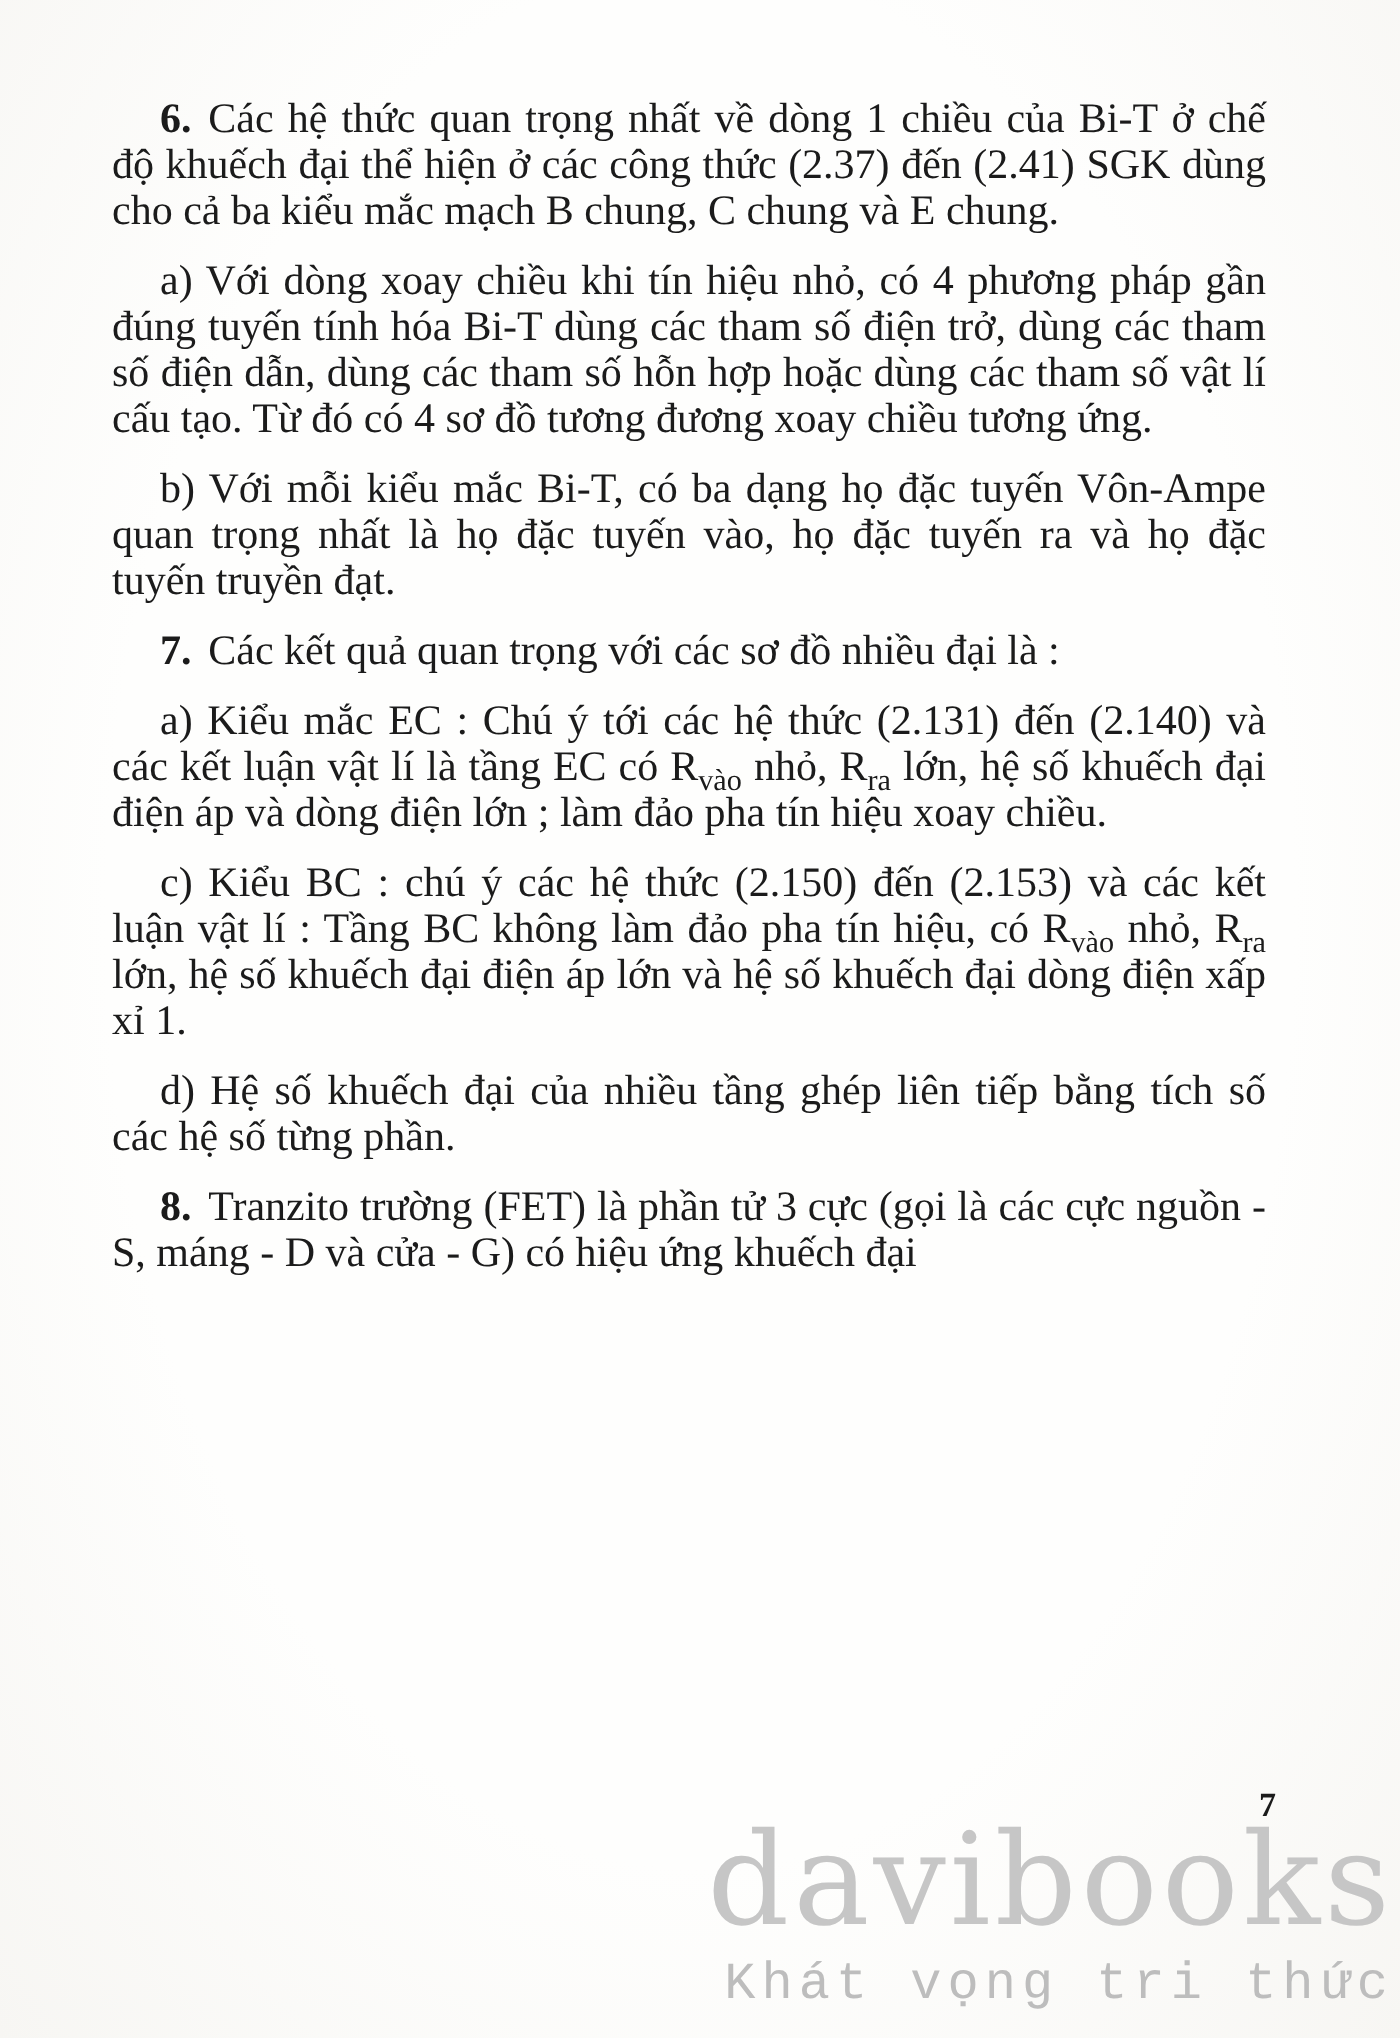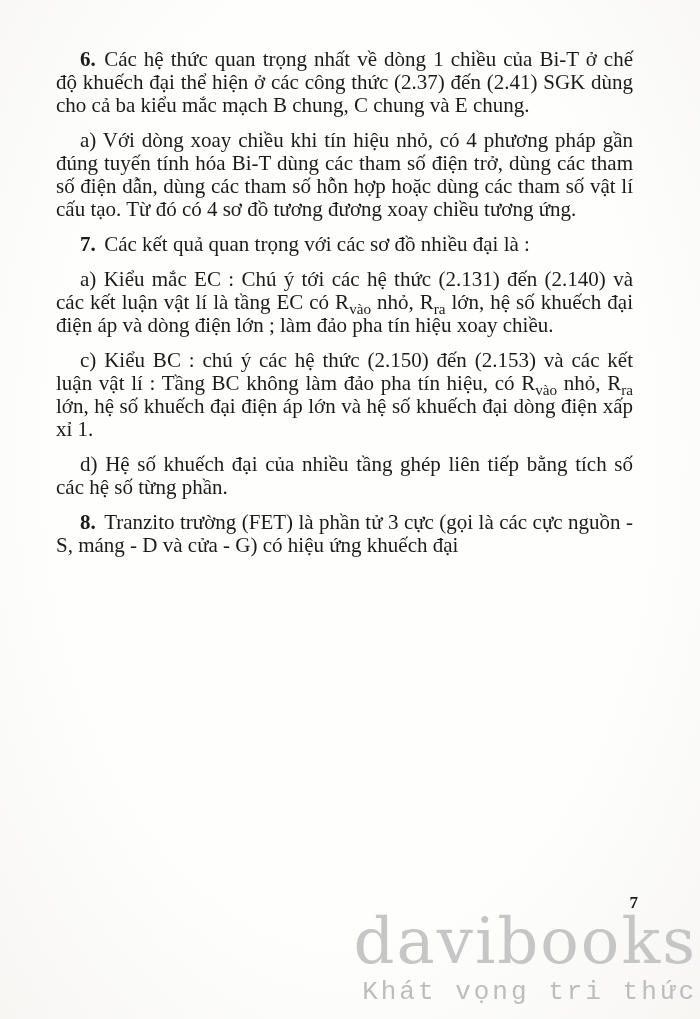--- a/index.html
+++ b/index.html
@@ -75,20 +75,21 @@
     <div class="wm-brand">davibooks</div>
     <div class="wm-tagline">Khát vọng tri thức</div>
   </div>
 
   <div class="text-col">
 
     <p class="para"><b class="lead">6.</b><span>Các hệ thức quan trọng nhất về dòng 1 chiều của Bi-T ở chế độ khuếch đại thể hiện ở các công thức (2.37) đến (2.41) SGK dùng cho cả ba kiểu mắc mạch B chung, C chung và E chung.</span></p>
 
     <p class="para"><b class="lead"></b><span>a) Với dòng xoay chiều khi tín hiệu nhỏ, có 4 phương pháp gần đúng tuyến tính hóa Bi-T dùng các tham số điện trở, dùng các tham số điện dẫn, dùng các tham số hỗn hợp hoặc dùng các tham số vật lí cấu tạo. Từ đó có 4 sơ đồ tương đương xoay chiều tương ứng.</span></p>
 
+    <p class="para"><b class="lead"></b><span>b) Với mỗi kiểu mắc Bi-T, có ba dạng họ đặc tuyến Vôn-Ampe quan trọng nhất là họ đặc tuyến vào, họ đặc tuyến ra và họ đặc tuyến truyền đạt.</span></p>
 
 
     <p class="para"><b class="lead">7.</b><span>Các kết quả quan trọng với các sơ đồ nhiều đại là :</span></p>
 
     <p class="para"><b class="lead"></b><span>a) Kiểu mắc EC : Chú ý tới các hệ thức (2.131) đến (2.140) và các kết luận vật lí là tầng EC có R<sub>vào</sub> nhỏ, R<sub>ra</sub> lớn, hệ số khuếch đại điện áp và dòng điện lớn ; làm đảo pha tín hiệu xoay chiều.</span></p>
 
 
     <p class="para"><b class="lead"></b><span>c) Kiểu BC : chú ý các hệ thức (2.150) đến (2.153) và các kết luận vật lí : Tầng BC không làm đảo pha tín hiệu, có R<sub>vào</sub> nhỏ, R<sub>ra</sub> lớn, hệ số khuếch đại điện áp lớn và hệ số khuếch đại dòng điện xấp xỉ 1.</span></p>
 
     <p class="para"><b class="lead"></b><span>d) Hệ số khuếch đại của nhiều tầng ghép liên tiếp bằng tích số các hệ số từng phần.</span></p>

